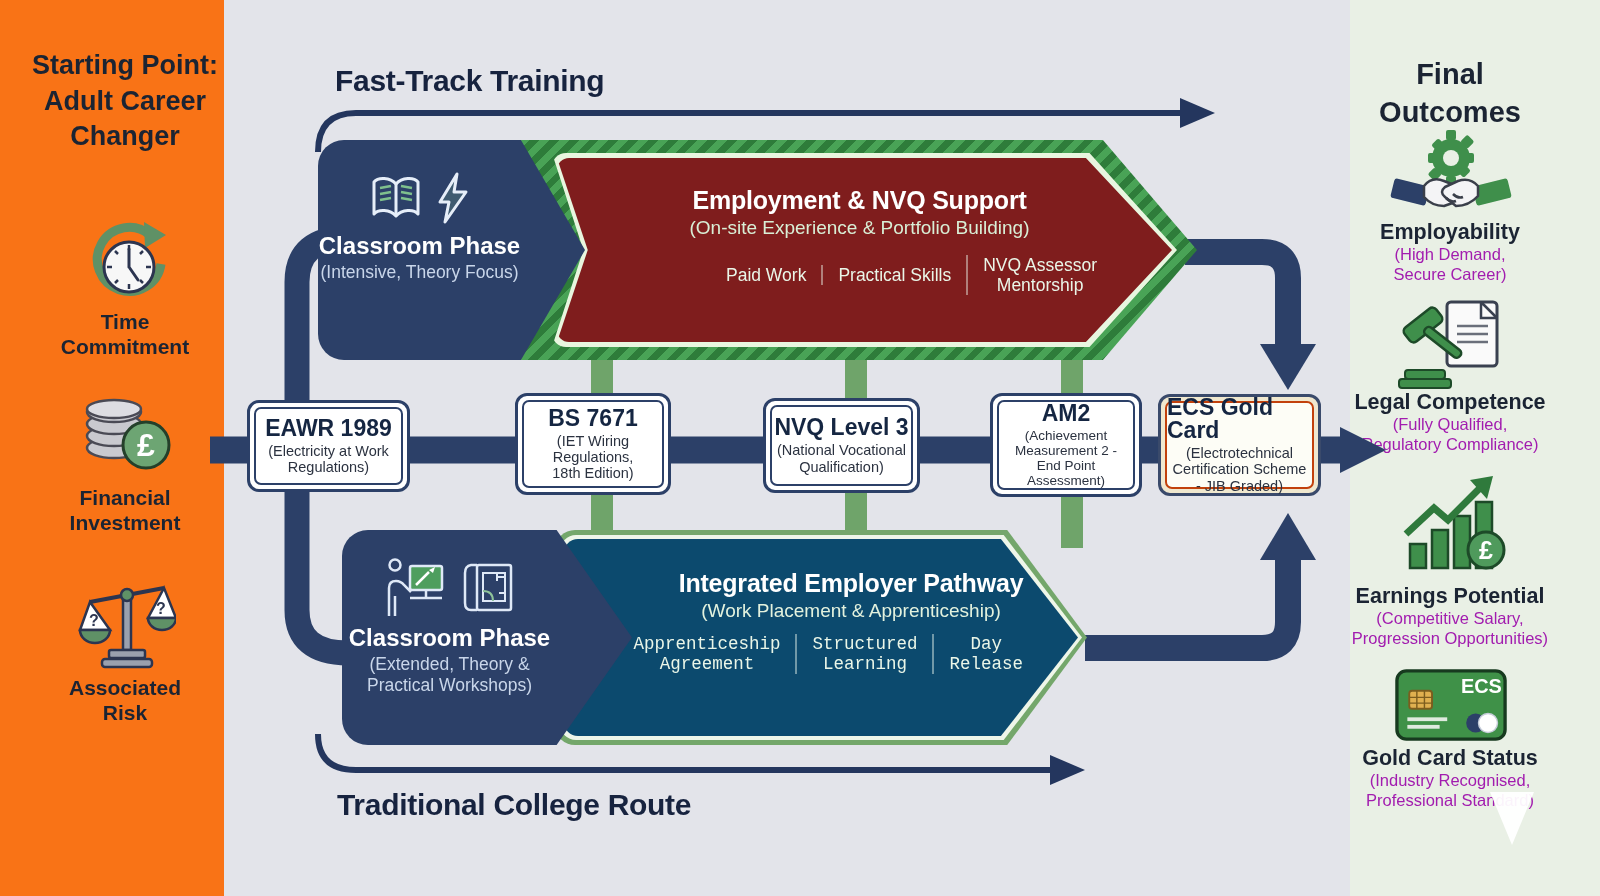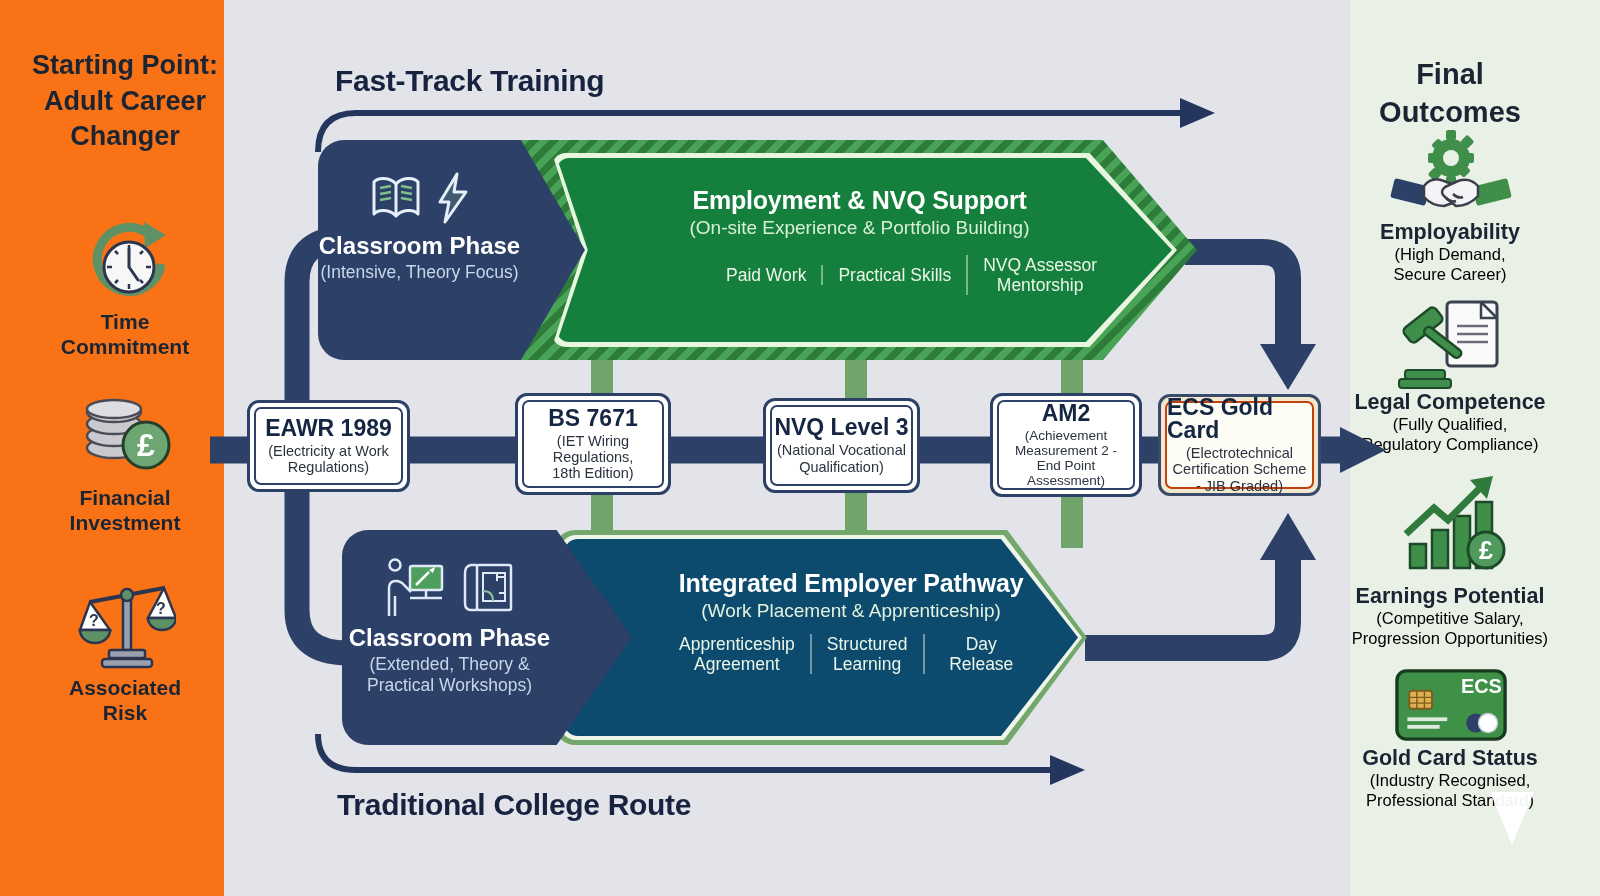--- a/index.html
+++ b/index.html
@@ -5,32 +5,32 @@
   html,body{margin:0;padding:0;background:#cfd0d6;}
   #canvas{position:relative;width:1600px;height:896px;overflow:hidden;
     background:#e3e4ea;font-family:"Liberation Sans",sans-serif;}
   .abs{position:absolute;}
   .pre{white-space:pre-line;}
   
   .panel-left{left:0;top:0;width:224px;height:896px;background:#f97316;z-index:0;}
   .panel-right{left:1350px;top:0;width:250px;height:896px;background:#e9f0e5;z-index:0;}
   .side-title{font-weight:bold;color:#1b2433;text-align:center;line-height:1.32;}
   .side-label{font-weight:bold;color:#1b2433;text-align:center;font-size:21px;line-height:1.18;}
-  .side-sub{color:#000000;text-align:center;font-size:16.5px;line-height:1.22;}
+  .side-sub{color:#a21caf;text-align:center;font-size:16.5px;line-height:1.22;}
   
   .route-label{font-size:30px;font-weight:bold;color:#17233f;z-index:2;letter-spacing:-0.3px;}
   
   .chev{z-index:3;}
   .navy-chev{background:#2c4068;}
   .band-striped{z-index:2;border-radius:22px;
     background:repeating-linear-gradient(135deg,#49a356 0 7px,#2e7c3a 7px 14px);
     clip-path:polygon(0 0,86.5% 0,100% 50%,86.5% 100%,0 100%);}
   .top-outline{z-index:2;background:#e8f6df;border-radius:14px;
     clip-path:polygon(0 0,86% 0,100% 50%,86% 100%,0 100%,5% 50%);}
-  .top-inner{z-index:2;background:#15803d;border-radius:12px;
+  .top-inner{z-index:2;background:#7f1d1d;border-radius:12px;
     clip-path:polygon(0 0,86% 0,100% 50%,86% 100%,0 100%,5% 50%);}
   .sage-outer{z-index:2;background:#74a76b;border-radius:20px;
     clip-path:polygon(0 0,85% 0,100% 50%,85% 100%,0 100%);}
   .sage-outline{z-index:2;background:#eef6e9;border-radius:16px;
     clip-path:polygon(0 0,85% 0,100% 50%,85% 100%,0 100%);}
   .sage-inner{z-index:2;background:#0c4a6e;border-radius:14px;
     clip-path:polygon(0 0,85% 0,100% 50%,85% 100%,0 100%);}
   .green-title{font-size:25px;font-weight:bold;color:#ffffff;text-align:center;letter-spacing:-0.2px;}
   .green-sub{font-size:19px;color:#d9efd6;text-align:center;margin-top:2px;}
   .green-items{display:flex;justify-content:flex-end;align-items:center;margin-top:16px;}
@@ -228,21 +228,21 @@
       <div class="navy-sub">(Intensive, Theory Focus)</div>
     </div>
   </div>
 
   <div class="abs sage-outer" style="left:555px;top:530px;width:532px;height:215px;"></div>
   <div class="abs sage-outline" style="left:560px;top:535px;width:522px;height:205px;"></div>
   <div class="abs sage-inner" style="left:564px;top:539px;width:514px;height:197px;">
     <div style="padding:30px 40px 0 100px;">
       <div class="green-title">Integrated Employer Pathway</div>
       <div class="green-sub" style="color:#e3f2de;">(Work Placement &amp; Apprenticeship)</div>
-      <div class="green-items" style="margin-top:12px;">
+      <div class="green-items" style="margin-top:12px;font-family:Liberation Mono, monospace;">
         <div class="pre">Apprenticeship
 Agreement</div>
         <div class="pre">Structured
 Learning</div>
         <div class="pre">Day Release</div>
       </div>
     </div>
   </div>
   <div class="abs chev navy-chev" style="left:342px;top:530px;width:290px;height:215px;border-radius:26px;
        clip-path:polygon(0 0,74% 0,100% 50%,74% 100%,0 100%);">

